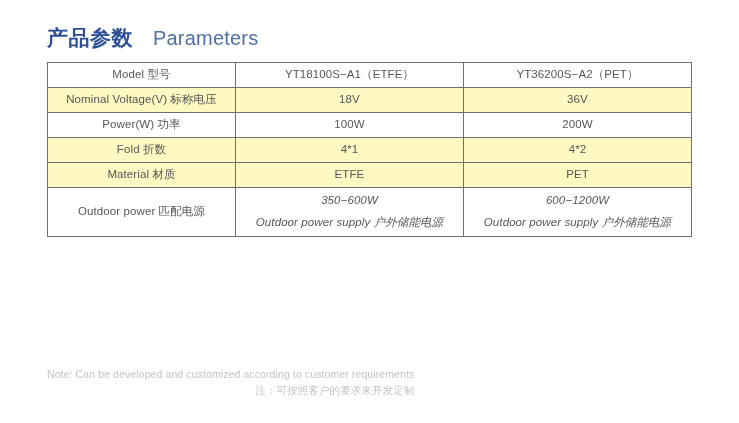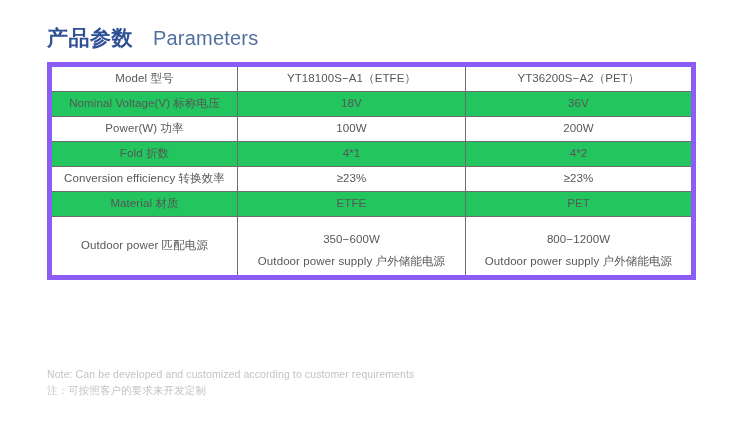--- a/index.html
+++ b/index.html
@@ -48,56 +48,58 @@
   }
 
   
   .spec-table {
     position: absolute;
     left: 47px;
     top: 62px;
     width: 644px;
     border-collapse: collapse;
     table-layout: fixed;
-    border: 5px solid #8b5cf6;
+    border: 1px solid #8b5cf6;
   }
   .spec-table td {
     border: 1px solid #6e6e6e;
     font-size: 11.5px;
     color: #575757;
     text-align: center;
     vertical-align: middle;
     padding: 0;
     height: 24px;
     line-height: 1.35;
     letter-spacing: 0.1px;
   }
   .col-label { width: 188px; }
   .col-a     { width: 228px; }
   .col-b     { width: 228px; }
 
-  tr.row-shaded td { background: #22c55e; }
+  tr.row-shaded td { background: #fef9c3; }
   tr.row-plain  td { background: #ffffff; }
 
   td.cell-multiline {
-    padding: 15px 2px 6px 2px;
+    padding: 5px 2px 6px 2px;
     height: auto;
+    font-style: italic;
   }
   .ml-line { display: block; }
   .ml-line + .ml-line { margin-top: 6px; }
 
   
   .note-block {
     position: absolute;
     left: 47px;
     top: 366px;
     font-size: 10.5px;
     color: #c3c3c3;
     line-height: 1.55;
     letter-spacing: 0.1px;
+    text-align: right;
   }
   .note-line { display: block; white-space: nowrap; }
 </style>
 </head>
 <body>
 
 <div class="page">
 
   <div class="title-block">
     <span class="title-cn">产品参数</span>
@@ -131,42 +133,37 @@
       </tr>
 
       <tr class="row-shaded">
         <td>Fold 折数</td>
         <td>4*1</td>
         <td>4*2</td>
       </tr>
 
 
 
-      <tr class="row-plain">
-        <td>Conversion efficiency 转换效率</td>
-        <td>≥23%</td>
-        <td>≥23%</td>
-      </tr>
 
 
 
       <tr class="row-shaded">
         <td>Material 材质</td>
         <td>ETFE</td>
         <td>PET</td>
       </tr>
 
       <tr class="row-plain">
         <td>Outdoor power 匹配电源</td>
         <td class="cell-multiline">
           <span class="ml-line">350−600W</span>
           <span class="ml-line">Outdoor power supply 户外储能电源</span>
         </td>
         <td class="cell-multiline">
-          <span class="ml-line">800−1200W</span>
+          <span class="ml-line">600−1200W</span>
           <span class="ml-line">Outdoor power supply 户外储能电源</span>
         </td>
       </tr>
 
     </tbody>
   </table>
 
   <div class="note-block">
     <span class="note-line">Note: Can be developed and customized according to customer requirements</span>
     <span class="note-line">注：可按照客户的要求来开发定制</span>

